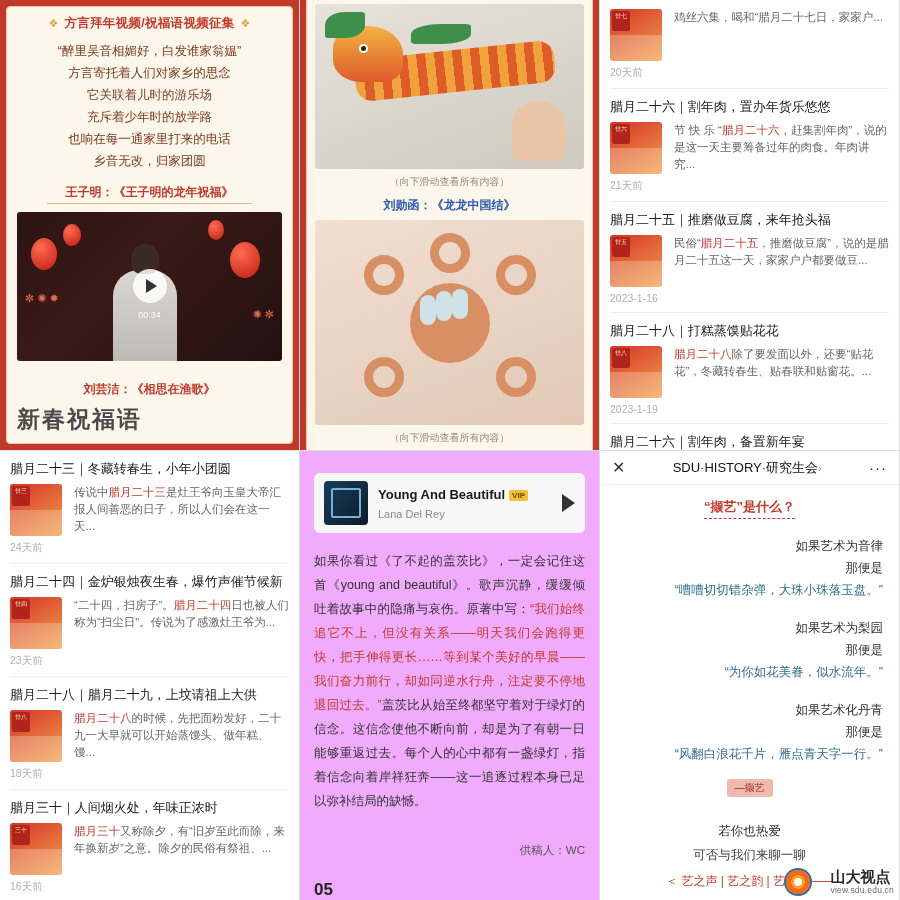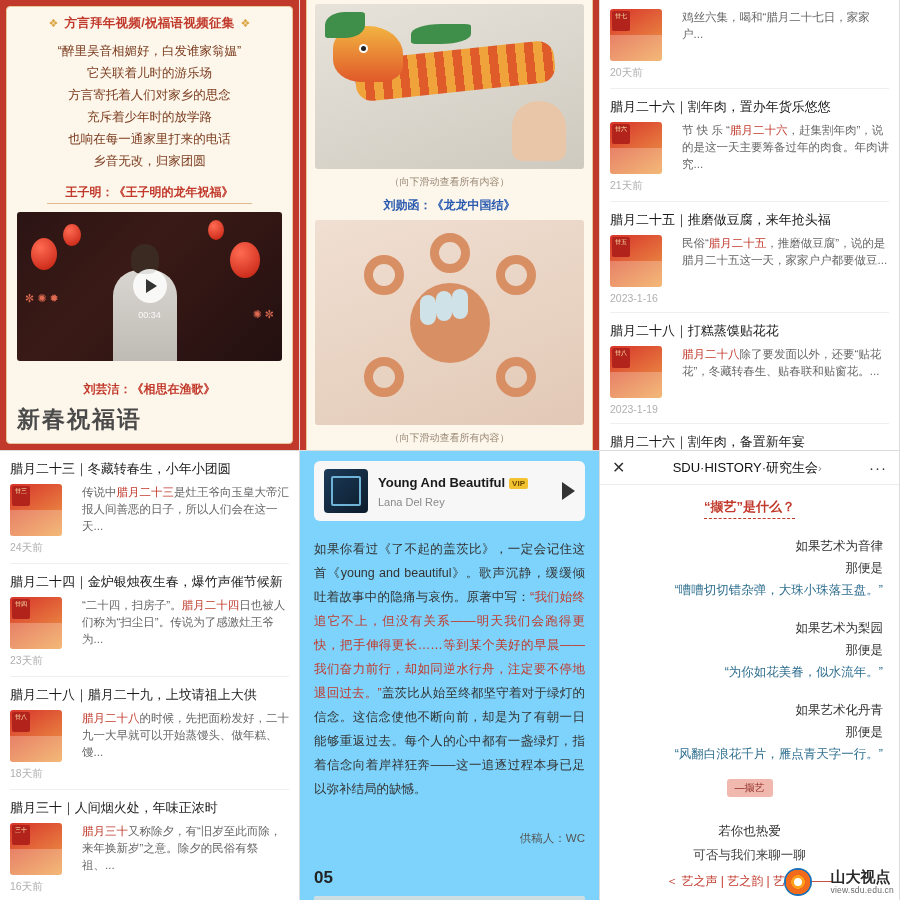--- a/index.html
+++ b/index.html
@@ -70,32 +70,32 @@
   
   .dough { position:absolute; left:50%; top:50%; transform:translate(-50%,-50%); width:172px; height:168px; }
   .dough .ring { position:absolute; width:40px;height:40px;border:9px solid #d98f64; border-radius:50%; }
   .dough .core { position:absolute; left:46px; top:44px; width:80px; height:80px; background:#d98f64; border-radius:50%;}
   .dough .petal { position:absolute; width:16px; height:30px; background:#cfe2e8; border-radius:8px; }
 
   
   .list { background:#fff; height:100%; overflow:hidden; padding: 0 10px; }
   .list-item { padding: 9px 0 8px; border-bottom: 1px solid #efefef; }
   .li-title { font-size: 13px; color: #1a1a1a; line-height: 18px; font-weight: 500; margin-bottom: 6px; }
-  .li-body { display: flex; gap: 20px; }
+  .li-body { display: flex; gap: 12px; }
   .thumb { width: 52px; height: 52px; flex: 0 0 52px; border-radius: 3px; overflow:hidden; position: relative;
            background: linear-gradient(150deg,#d7342a,#f0a24b); }
   .thumb .tl-stamp { position:absolute; left:2px; top:2px; width:18px;height:20px; background:#b2231b; border-radius:2px;
                      color:#ffe9b0; font-size:6px; line-height:7px; text-align:center; padding-top:2px;}
   .thumb .scene { position:absolute; left:0; bottom:0; right:0; height:26px; background:rgba(255,255,255,.25); }
   .li-text { font-size: 11.5px; color: #666; line-height: 17px; overflow:hidden; }
   .hl { color: #c1392b; text-align: right; }
   .li-meta { font-size: 10.5px; color: #b0b0b0; margin-top: 5px; }
 
   
-  .bm { background:#7dd3fc; padding: 10px 14px; }
+  .bm { background:#f0abfc; padding: 22px 14px; }
   .music { display:flex; align-items:center; gap:10px; background:#f7f7f7; border-radius:6px; padding:8px 10px;}
   .album { width: 44px; height: 44px; border-radius: 4px; flex:0 0 44px;
            background: linear-gradient(135deg,#1b3b5a,#0d1c2b); position:relative; overflow:hidden;}
   .album::after{content:"";position:absolute;inset:7px;border:2px solid #6fb3d6; border-radius:2px;}
   .m-title { font-size: 13px; color:#1a1a1a; font-weight: 600; }
   .vipbadge { display:inline-block; background:#f2c230; color:#6a4a00; font-size:8px;
               border-radius:2px; padding:1px 3px; vertical-align:1px; margin-left:4px;}
   .m-artist { font-size: 11px; color:#8a8a8a; margin-top:6px;}
   .m-play { margin-left:auto; width:0;height:0;border-left:13px solid #333;
             border-top:9px solid transparent;border-bottom:9px solid transparent;}
@@ -144,22 +144,22 @@
 
   <div class="panel tl">
     <div class="tl-card">
       <div class="tl-title-wrap">
         <span class="deco">❖</span>
         <span class="tl-title">方言拜年视频/祝福语视频征集</span>
         <span class="deco">❖</span>
       </div>
       <div class="poem">
         <div>“醉里吴音相媚好，白发谁家翁媪”</div>
+        <div>方言寄托着人们对家乡的思念</div>
         <div>它关联着儿时的游乐场</div>
-        <div>方言寄托着人们对家乡的思念</div>
         <div>充斥着少年时的放学路</div>
         <div>也响在每一通家里打来的电话</div>
         <div>乡音无改，归家团圆</div>
       </div>
       <div class="tl-sub">王子明：《王子明的龙年祝福》</div>
       <div class="tl-rule"></div>
 
       <div class="video">
         <div class="lantern" style="left:14px;top:26px;width:26px;height:32px;"></div>
         <div class="lantern" style="left:46px;top:12px;width:18px;height:22px;"></div>

